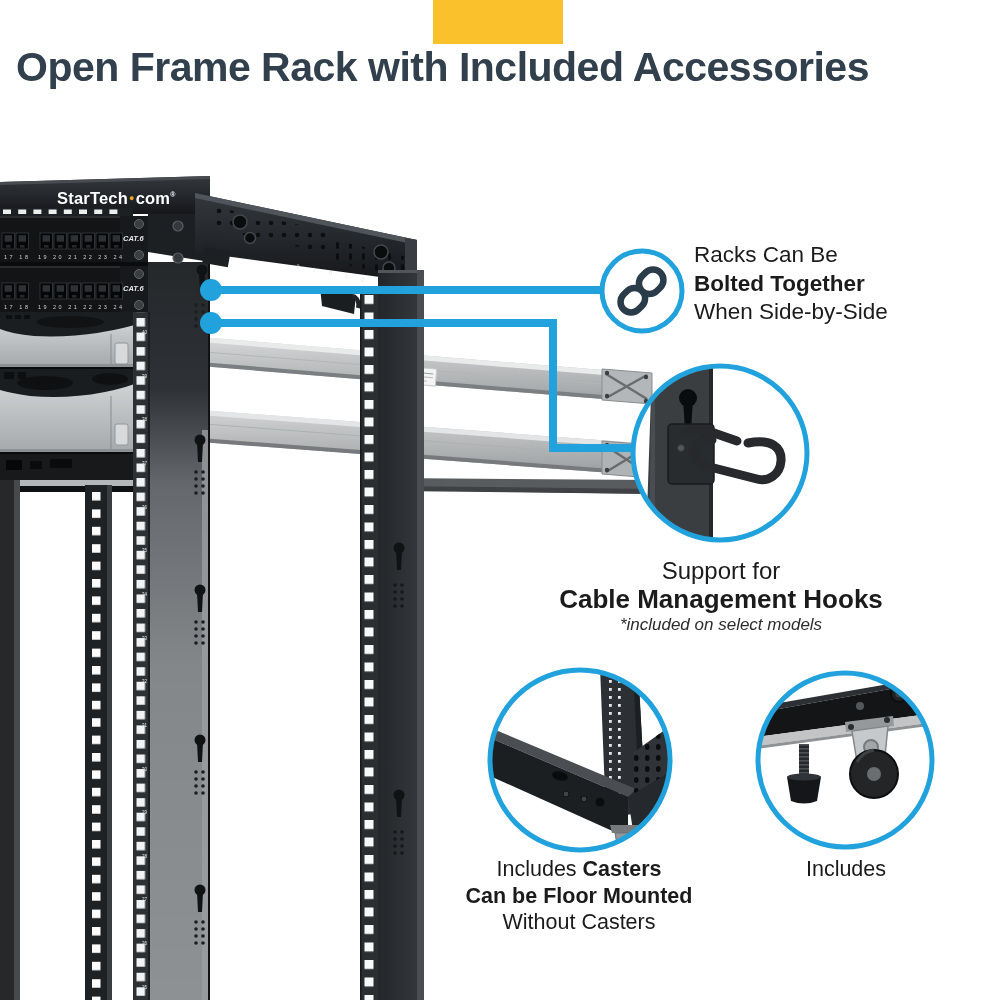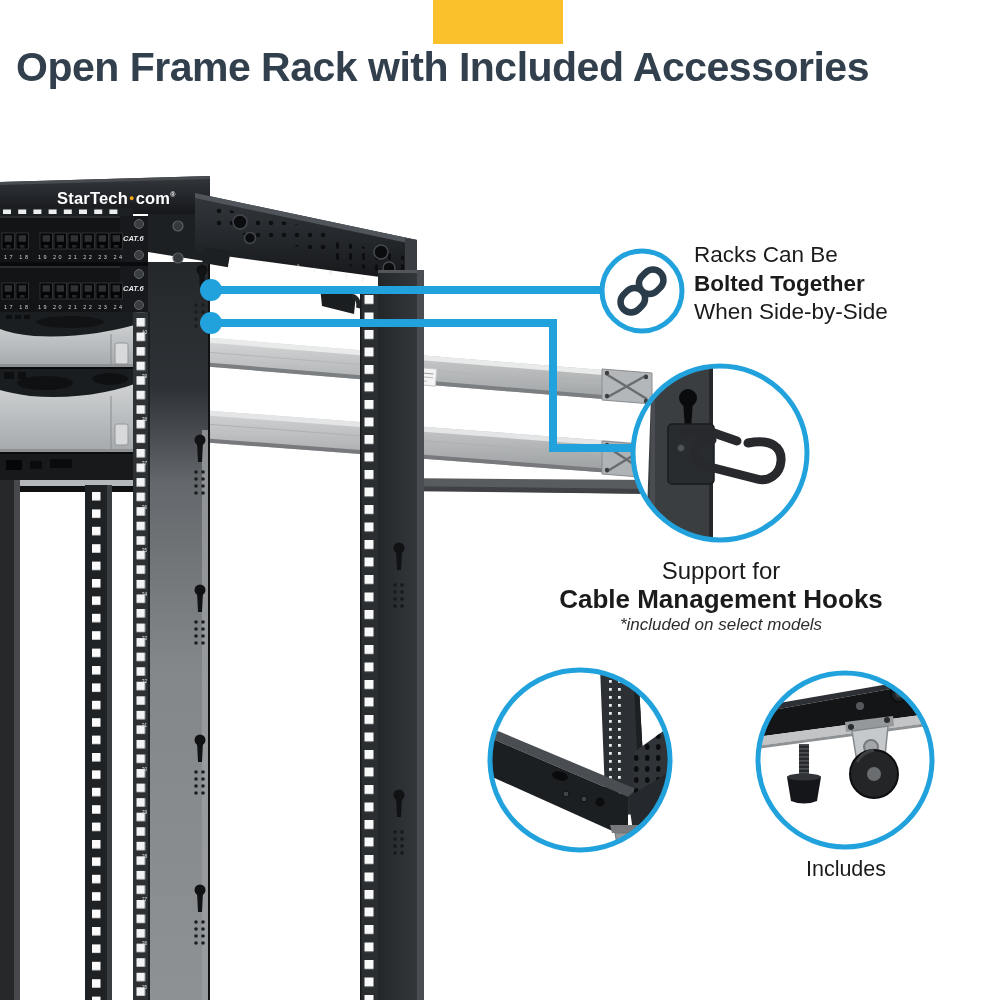--- a/index.html
+++ b/index.html
@@ -429,18 +429,23 @@
     <div class="b">Bolted Together</div>
     <div>When Side-by-Side</div>
   </div>
 
   <div class="cap cap-hooks">
     <div class="l1">Support for</div>
     <div class="l2">Cable Management Hooks</div>
     <div class="note">*included on select models</div>
   </div>
 
+  <div class="cap cap-casters">
+    <div><span>Includes </span><span class="b">Casters</span></div>
+    <div class="b">Can be Floor Mounted</div>
+    <div>Without Casters</div>
+  </div>
 
   <div class="cap cap-leveling">
     <div>Includes</div>
   </div>
 
 </div>
 
 </body></html>

